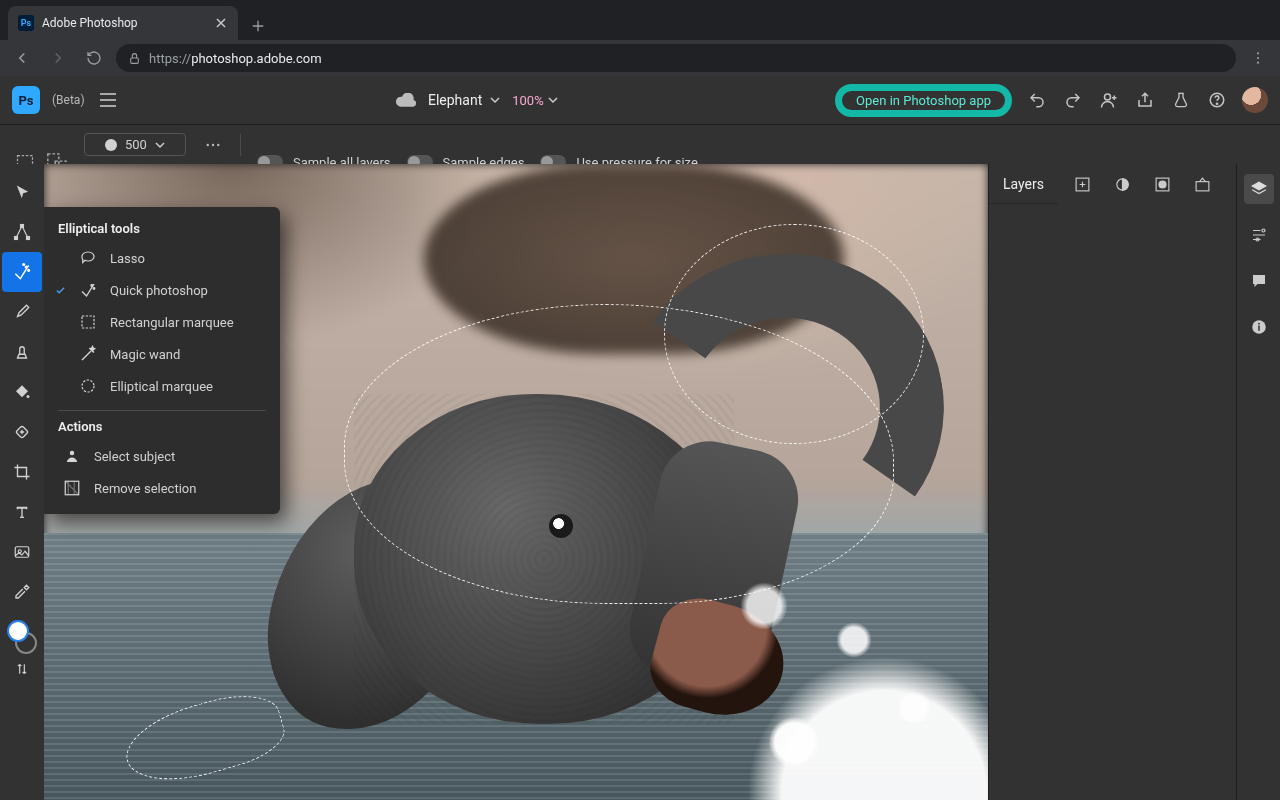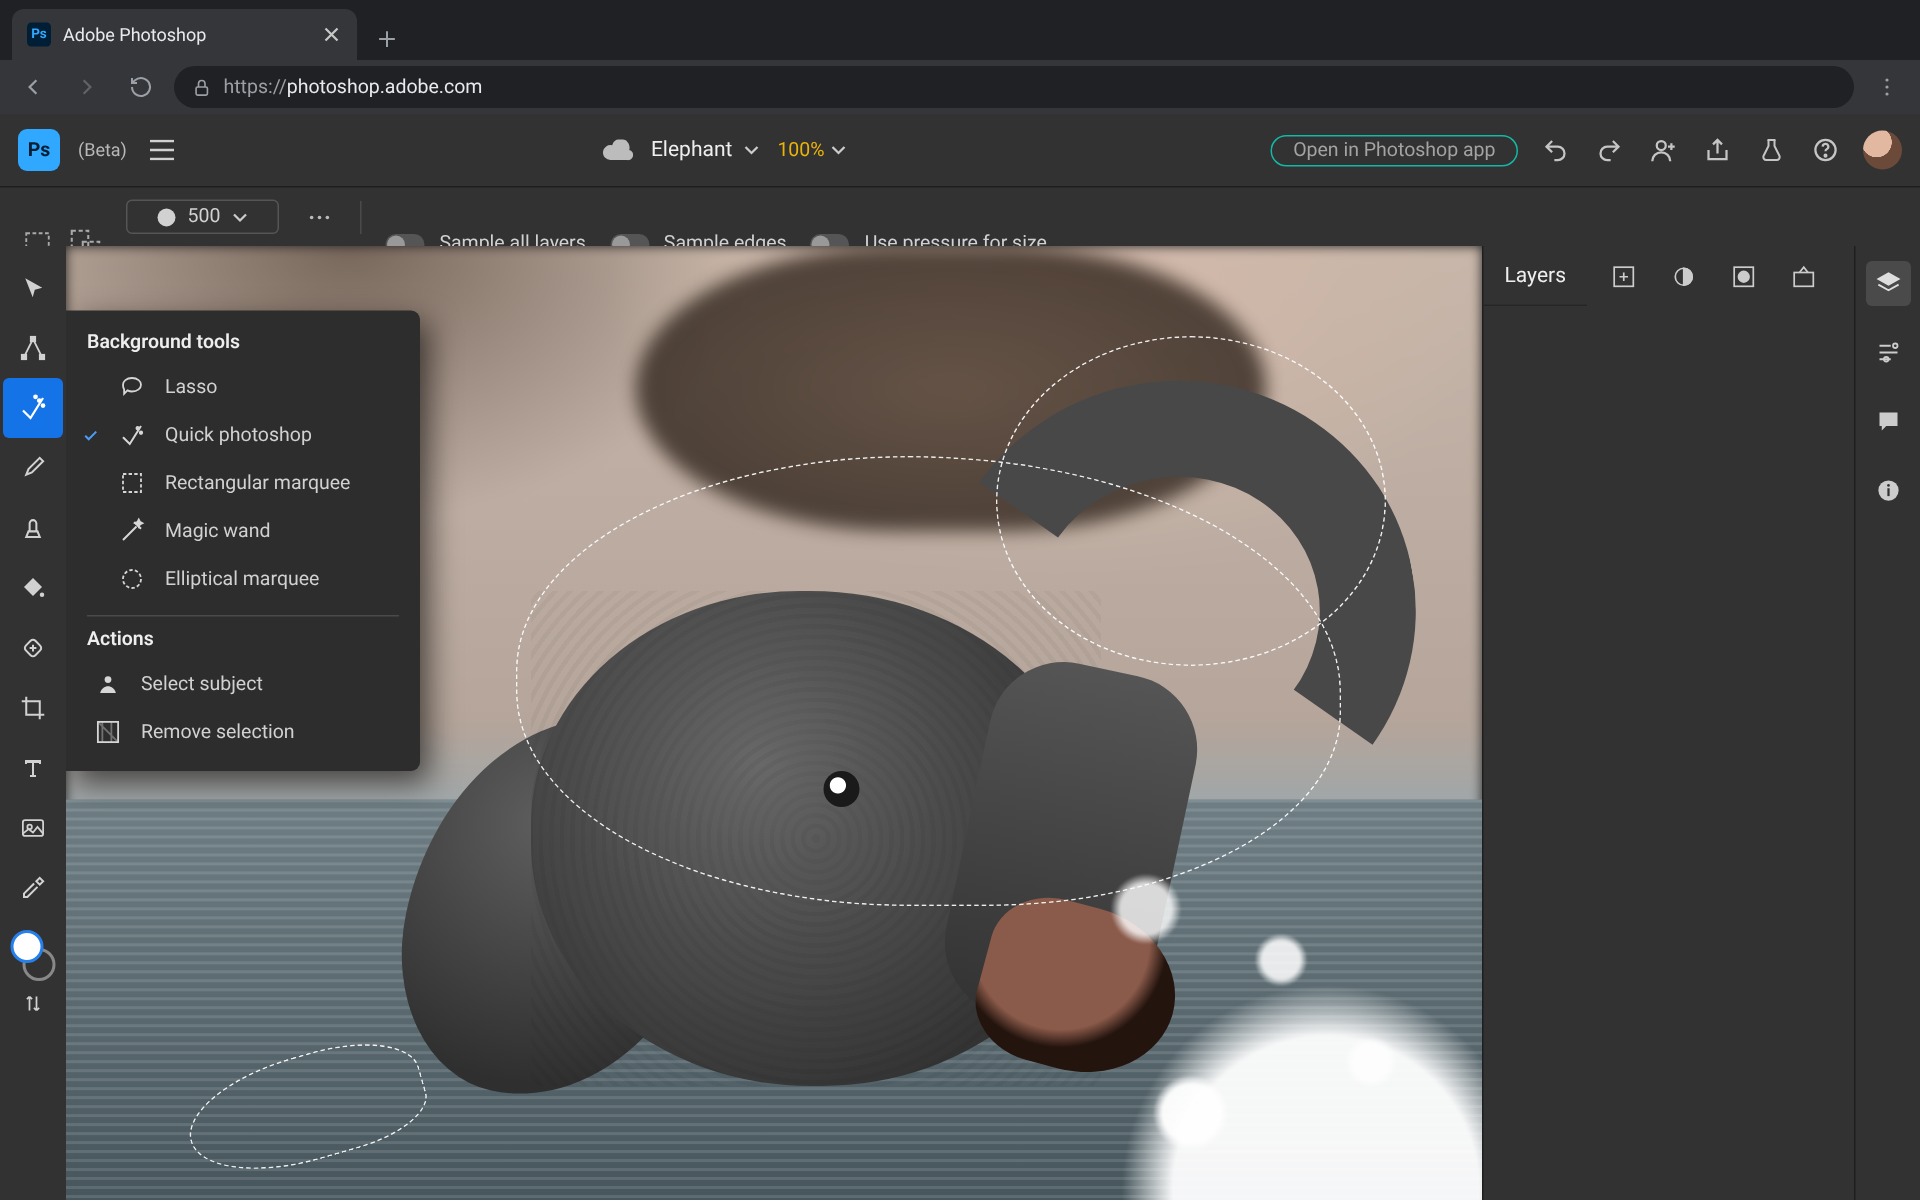--- a/index.html
+++ b/index.html
@@ -21,29 +21,29 @@
   .url-text .proto { color:#9aa0a6; }
 
   
   .app-header { height:48px; background:#323232; display:flex; align-items:center; padding:0 12px; gap:12px; }
   .ps-logo { width:28px; height:28px; background:#31a8ff; border-radius:6px; color:#001e36; font-size:13px; font-weight:700; display:flex; align-items:center; justify-content:center; }
   .beta { color:#b8b8b8; font-size:12px; }
   .hamburger { width:24px; cursor:pointer; }
   .header-center { flex:1; display:flex; align-items:center; justify-content:center; gap:12px; }
   .doc-name-wrap { display:flex; align-items:center; gap:8px; cursor:pointer; }
   .doc-name { font-size:14px; color:#eee; }
-  .zoom { display:flex; align-items:center; gap:4px; cursor:pointer; color:#eab308; font-size:13px;}
+  .zoom { display:flex; align-items:center; gap:4px; cursor:pointer; color:#f9a8d4; font-size:13px;}
   .header-right { display:flex; align-items:center; gap:14px; }
-  .pill-btn { border:1px solid #14b8a6; border-radius:18px; padding:2px 14px; color:#a3a3a3; font-size:13px; cursor:pointer; background:transparent; }
+  .pill-btn { border:7px solid #14b8a6; border-radius:18px; padding:2px 14px; color:#5eead4; font-size:13px; cursor:pointer; background:transparent; }
   .icon-btn { width:22px; height:22px; cursor:pointer; color:#c5c5c5; display:flex; align-items:center; justify-content:center;}
   .avatar { width:26px; height:26px; border-radius:50%; background:radial-gradient(circle at 35% 30%, #e3b8a0 0 40%, #6b4a3a 41% 100%); cursor:pointer; }
 
   
   .option-bar { height:40px; background:#323232; border-top:1px solid #1e1e1e; display:flex; align-items:center; padding:0 14px; gap:16px; }
-  .opt-group { display:flex; align-items:center; gap:10px;margin-top:36px; }
+  .opt-group { display:flex; align-items:flex-start; gap:10px;margin-top:36px; }
   .brush-size { display:flex; align-items:center; gap:8px; border:1px solid #555; border-radius:4px; padding:3px 20px; cursor:pointer; }
   .brush-dot { width:12px; height:12px; border-radius:50%; background:#d1d1d1; }
   .divider { width:1px; height:22px; background:#4a4a4a; }
   .toggle { width:26px; height:14px; border-radius:7px; background:#555; position:relative; cursor:pointer; }
   .toggle::after { content:""; width:12px; height:12px; border-radius:50%; background:#999; position:absolute; top:1px; left:1px; }
 
   
   .workspace { display:flex; height:calc(800px - 40px - 36px - 48px - 40px); }
   .left-tools { width:44px; background:#323232; display:flex; flex-direction:column; align-items:center; padding-top:8px; gap:0; }
   .tool { width:40px; height:40px; display:flex; align-items:center; justify-content:center; border-radius:4px; cursor:pointer; color:#d1d1d1; }
@@ -367,21 +367,21 @@
         <div class="e-eye"></div>
         <div class="e-mouth"></div>
         <div class="splash"></div>
       </div>
     </div>
     <div class="marquee m1"></div>
     <div class="marquee m2"></div>
     <div class="marquee m3"></div>
 
     <div class="flyout">
-      <div class="fly-section-title">Background tools</div>
+      <div class="fly-section-title">Elliptical tools</div>
       <div class="fly-item">
         <span class="fly-check"></span>
         <span class="fly-icon">
             <svg width="18" height="18" viewBox="0 0 24 24" fill="none" stroke="#d6d6d6" stroke-width="1.6">
               <path d="M12 4c5 0 8 3 8 6s-3 6-8 6c-2 0-3-.5-4-1l-3 3v-4c-1-1-1-2-1-4 0-3 3-6 8-6z"></path>
             </svg>
           </span>
         <span>Lasso</span>
       </div>
       <div class="fly-item">

